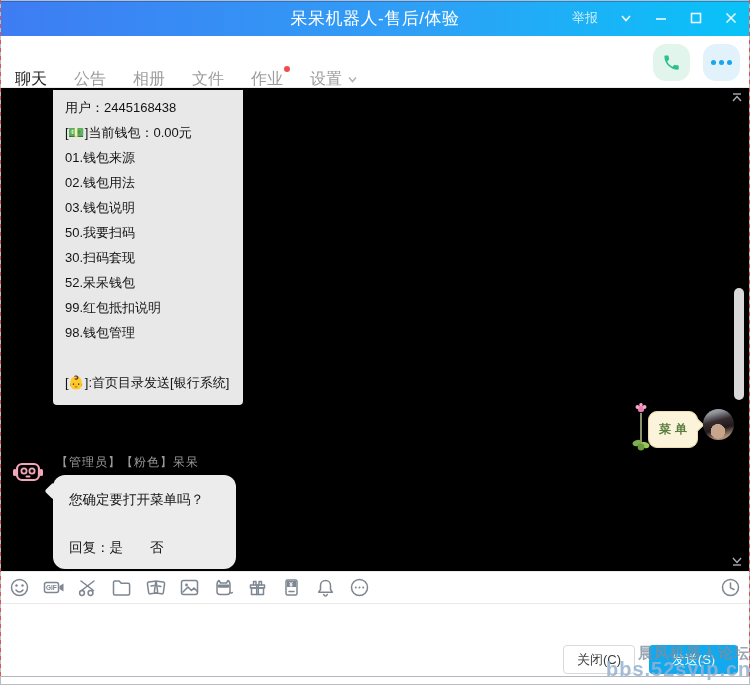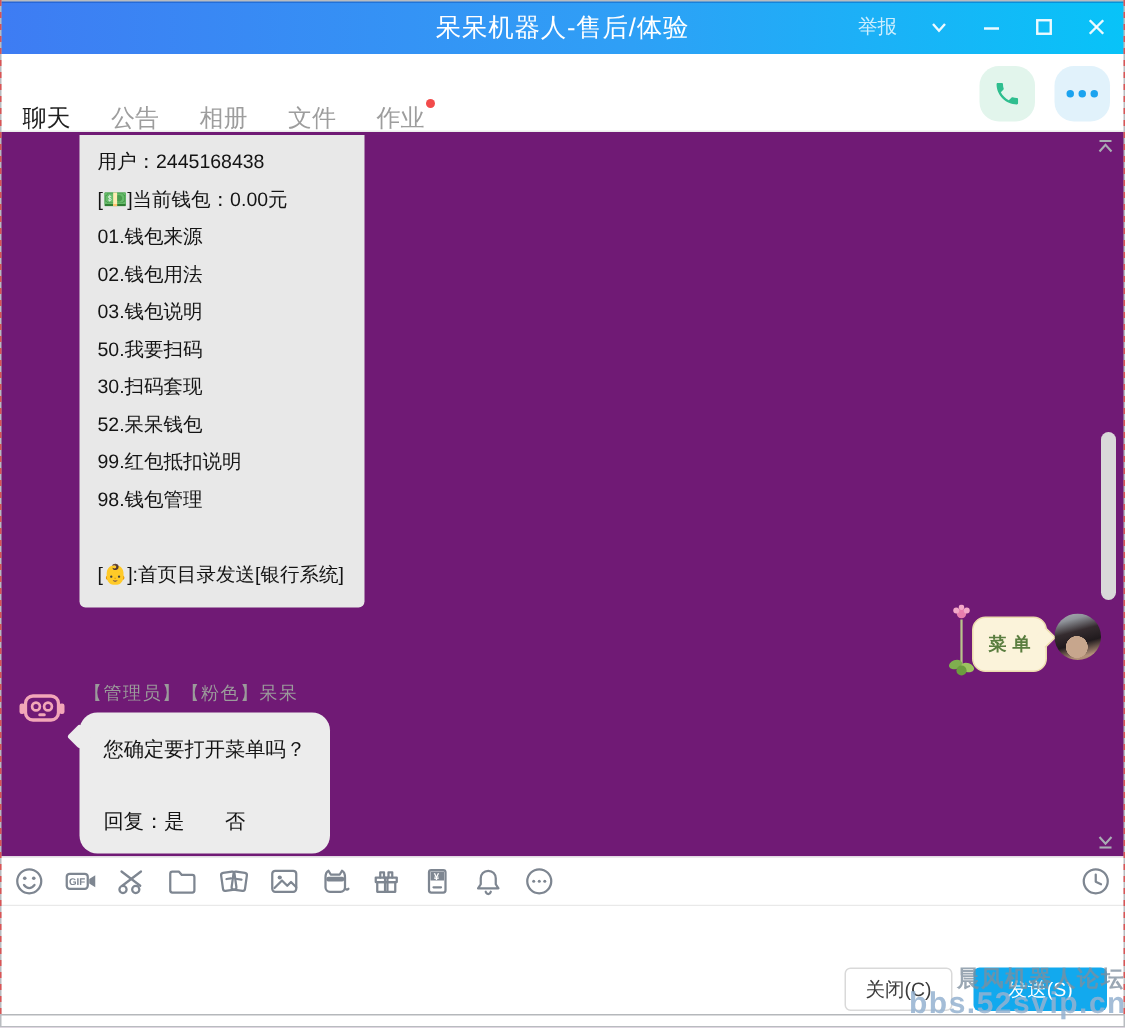--- a/index.html
+++ b/index.html
@@ -28,37 +28,37 @@
   .tab .chev { width:11px; height:11px; margin-left:5px; }
   .tab .chev polyline { fill:none; stroke:#b5b5b5; stroke-width:1.6; }
   .tab-actions { position:absolute; right:10px; top:8px; display:flex; gap:13px; }
   .squircle { width:37px; height:37px; border-radius:13px; display:flex; align-items:center; justify-content:center; cursor:pointer; }
   .squircle.green { background:#e2f5ec; }
   .squircle.blue { background:#e1f2fb; }
   .dots3 { display:flex; gap:3px; }
   .dots3 i { width:5px; height:5px; border-radius:50%; background:#1ba3ef; }
 
   
-  .chatarea { position:relative; height:483px; background:#701a75; }
+  .chatarea { position:relative; height:483px; background:#000000; }
   .bubble1 { position:absolute; left:53px; top:2px; width:190px; background:#e8e8e8; border-radius:0 0 4px 4px; padding:5px 8px 10px 12px; }
   .mline { font-size:13px; color:#141414; line-height:25px; min-height:25px; white-space:nowrap; }
 
   .sticker-group { position:absolute; left:630px; top:315px; width:112px; height:50px; }
   .flower { position:absolute; left:2px; top:0; width:18px; height:48px; }
   .sticker-bubble { position:absolute; left:18px; top:8px; width:50px; height:37px; background:#fbf3da; border:1px solid #ecdcae; border-radius:9px; display:flex; align-items:center; justify-content:center; }
   .sticker-bubble::after { content:""; position:absolute; right:-5px; top:8px; width:9px; height:9px; background:#fbf3da; border-right:1px solid #ecdcae; border-top:1px solid #ecdcae; transform:rotate(45deg); }
   .sticker-text { font-size:12px; font-weight:bold; color:#5a7d3f; letter-spacing:4px; padding-left:4px; }
   .user-avatar { position:absolute; right:8px; top:6px; width:31px; height:31px; border-radius:50%;
       background:
         radial-gradient(circle at 48% 72%, #c7a68d 0 26%, transparent 27%),
         linear-gradient(165deg,#aeb4ba 0%, #8e9298 18%, #352c2f 40%, #201a1d 62%, #b49279 86%, #9c7f68 100%); }
 
   .reply-sender { position:absolute; left:56px; top:366px; font-size:12px; color:#9b9b9b; letter-spacing:1px; }
   .robot-avatar { position:absolute; left:12px; top:372px; width:32px; height:28px; }
-  .bubble2 { position:absolute; left:53px; top:387px; background:#ececec; border-radius:12px; padding:13px 16px 9px 16px; }
+  .bubble2 { position:absolute; left:53px; top:387px; background:#ececec; border-radius:12px; padding:13px 32px 9px 16px; }
   .bubble2::before { content:""; position:absolute; left:-6px; top:10px; width:12px; height:12px; background:#ececec; border-radius:2px; transform:rotate(45deg); }
   .rline { position:relative; font-size:13.5px; color:#141414; line-height:24px; min-height:24px; white-space:nowrap; }
 
   .scroll-thumb { position:absolute; right:6px; top:200px; width:10px; height:112px; border-radius:5px; background:#d9d9d9; cursor:pointer; }
   .scroll-chev { position:absolute; width:14px; height:14px; cursor:pointer; }
   .scroll-chev polyline, .scroll-chev line { fill:none; stroke:#a9aeb4; stroke-width:1.4; }
   .chev-top { right:6px; top:3px; }
   .chev-bottom { right:6px; bottom:3px; }
 
   
@@ -117,20 +117,26 @@
     <div class="tab">
         <span>相册</span>
       </div>
     <div class="tab">
         <span>文件</span>
       </div>
     <div class="tab">
         <span>作业</span>
         <span class="dot"></span>
       </div>
+    <div class="tab">
+        <span>设置</span>
+      <svg class="chev" viewBox="0 0 11 11">
+          <polyline points="2,3.5 5.5,7.5 9,3.5"></polyline>
+        </svg>
+    </div>
     <div class="tab-actions">
       <div class="squircle green">
         <svg width="19" height="19" viewBox="0 0 24 24">
             <path fill="#2fbe8f" d="M6.6 10.8c1.5 2.9 3.8 5.2 6.7 6.7l2.2-2.2c.3-.3.7-.4 1-.3 1.2.4 2.4.6 3.6.6.6 0 1 .4 1 1V20c0 .6-.4 1-1 1C10.8 21 3 13.2 3 4c0-.6.4-1 1-1h3.4c.6 0 1 .4 1 1 0 1.3.2 2.5.6 3.6.1.4 0 .7-.3 1l-2.1 2.2z"></path>
           </svg>
       </div>
       <div class="squircle blue">
         <span class="dots3">
             <i></i>
             <i></i>

